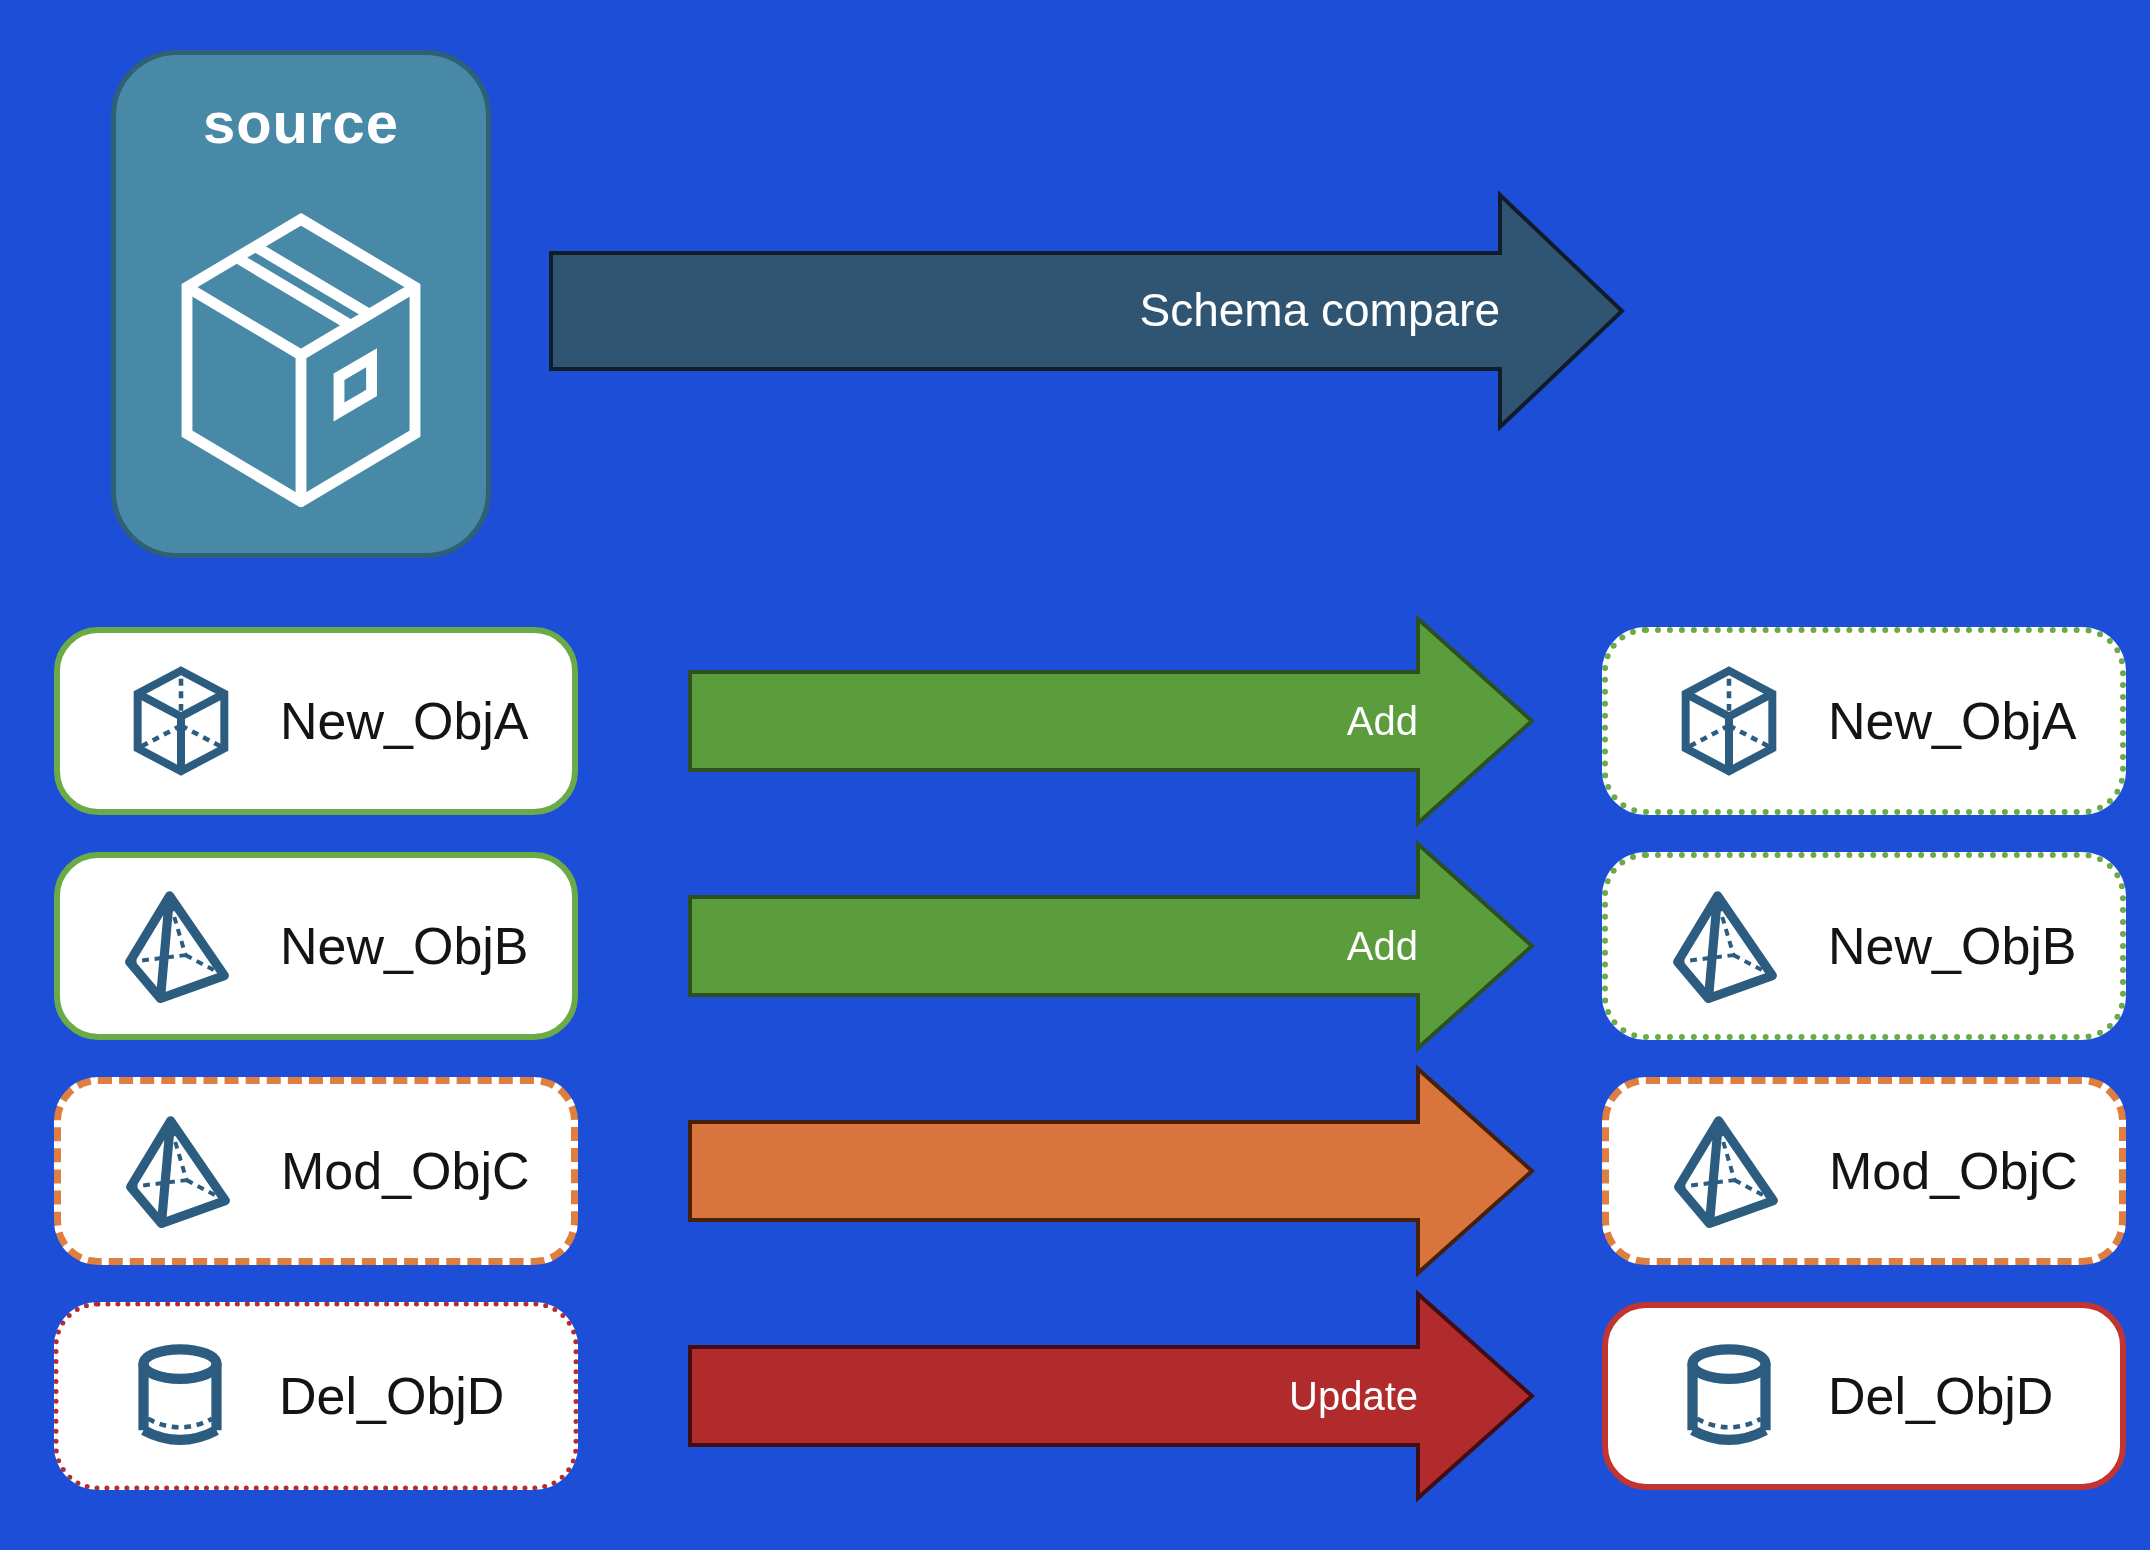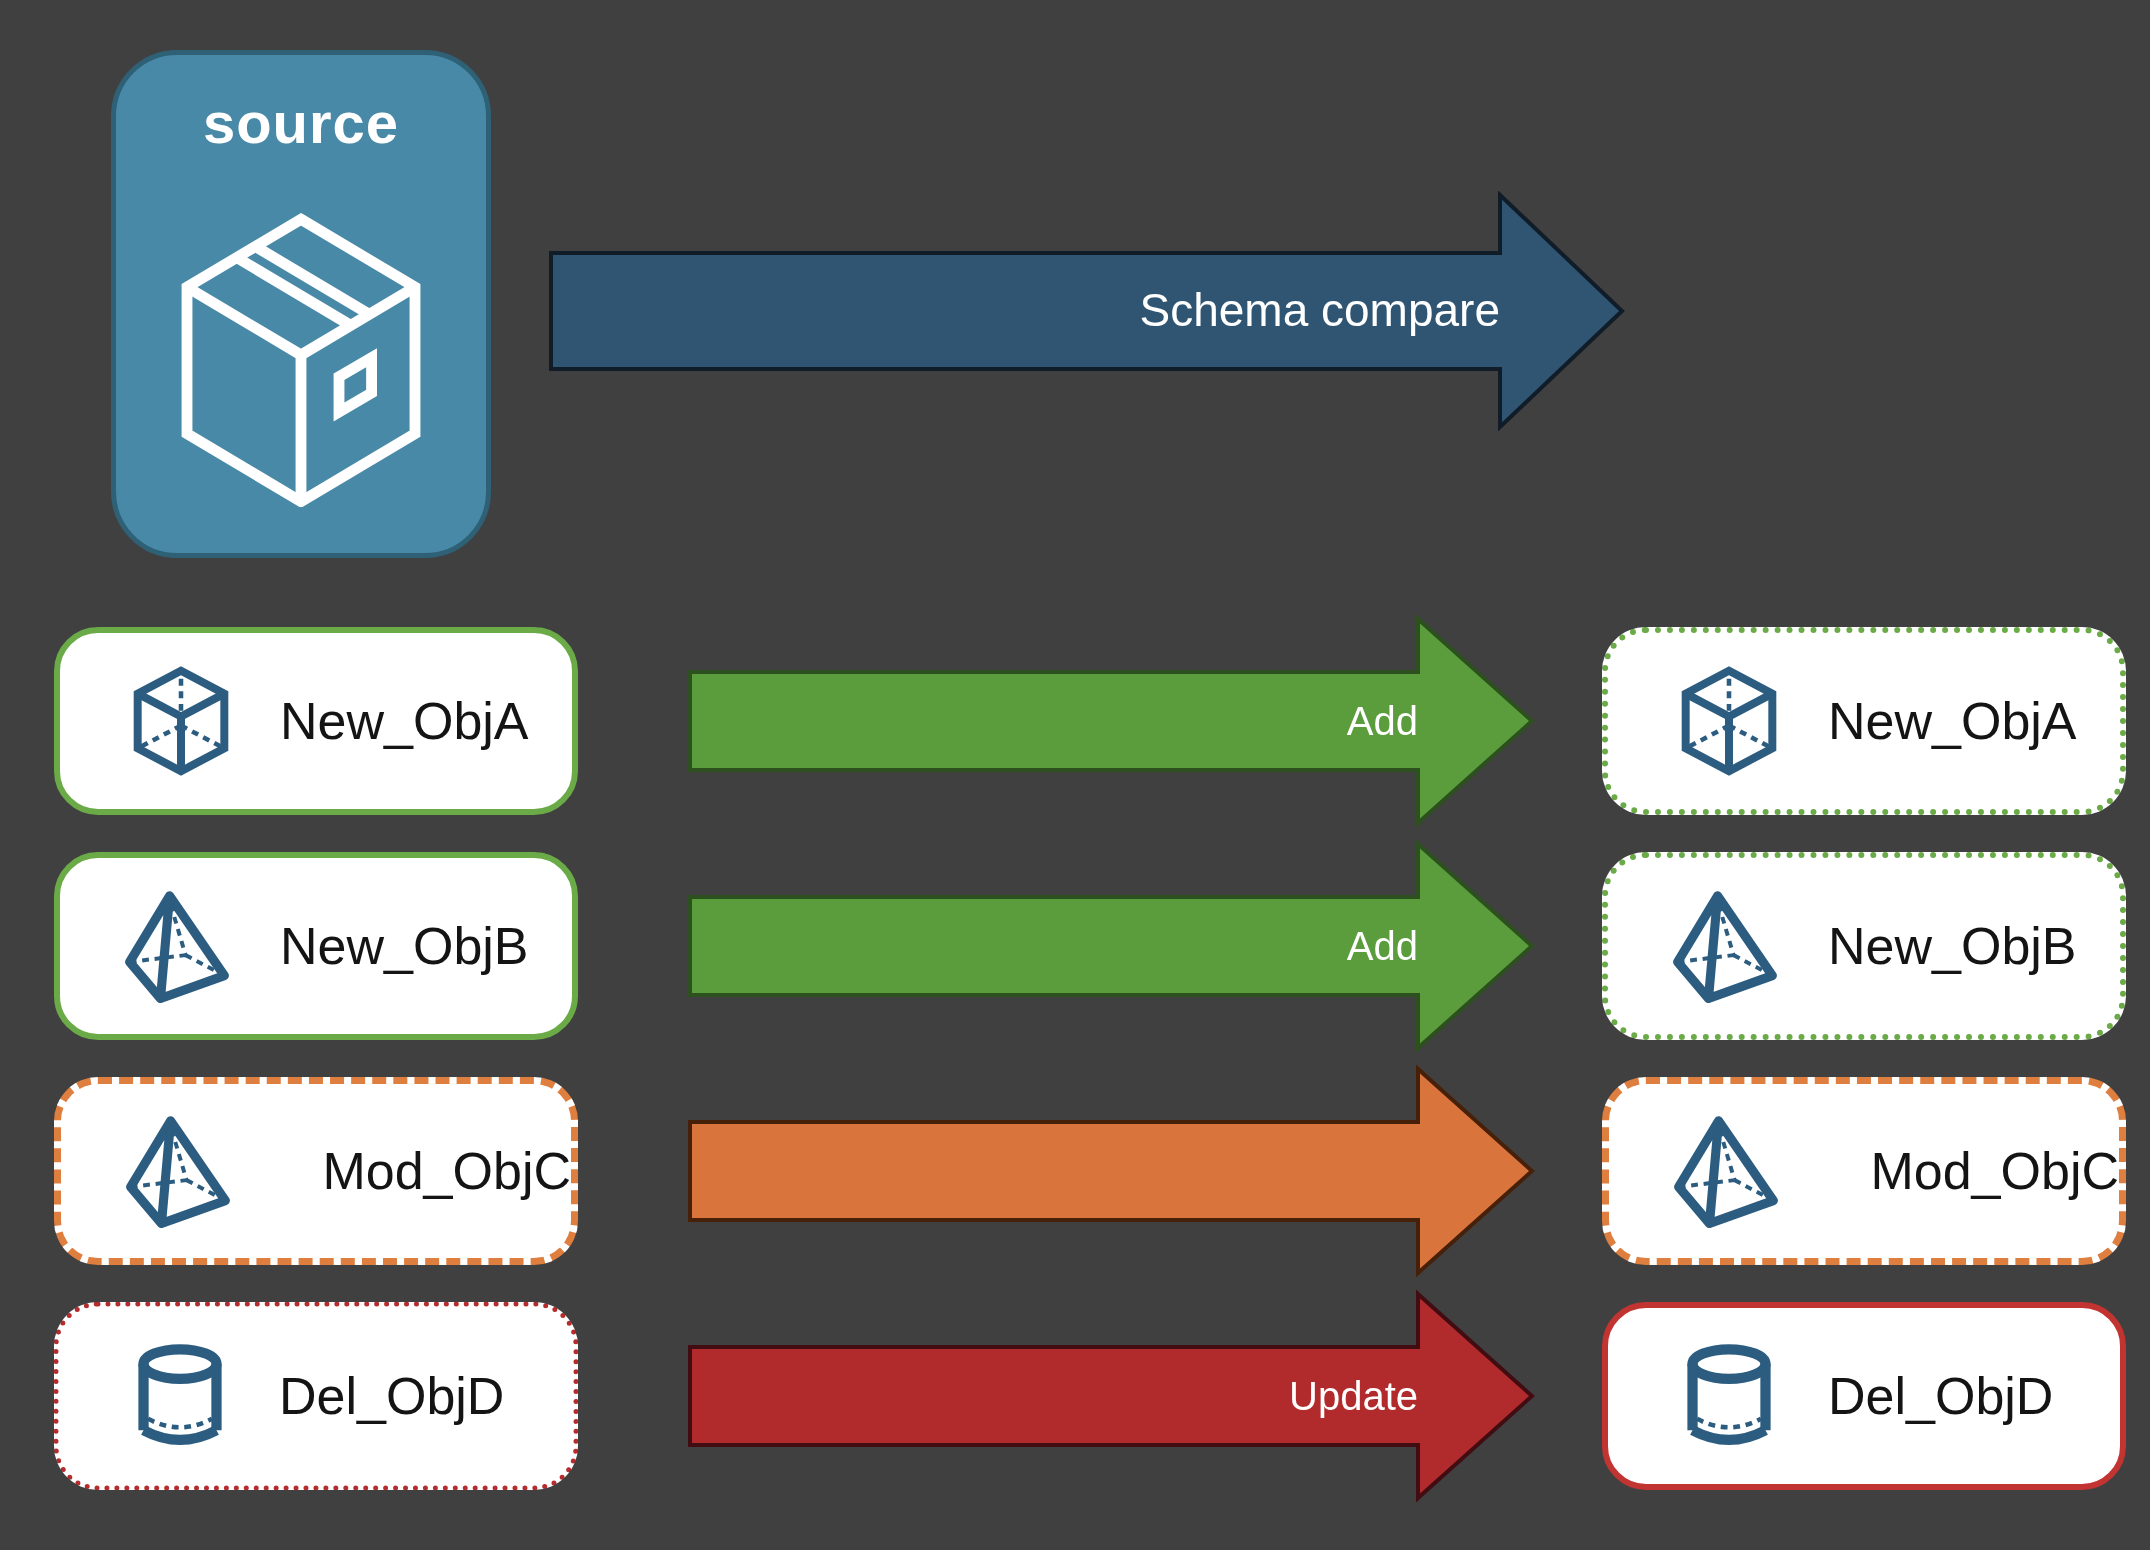--- a/index.html
+++ b/index.html
@@ -1,17 +1,17 @@
 <!DOCTYPE html>
 <html><head>
 <meta charset="utf-8">
 <style>
   html,body{margin:0;padding:0;background:#ffffff;}
   .canvas{
-    position:relative;width:2150px;height:1550px;background:#404040;overflow:hidden;
+    position:relative;width:2150px;height:1550px;background:#1d4ed8;overflow:hidden;
     font-family:"Liberation Sans", sans-serif;
   }
   
   .node{
     position:absolute;width:380px;height:508px;box-sizing:border-box;
     background:#4889a7;border:5px solid #2e6076;border-radius:66px;
     display:flex;flex-direction:column;align-items:center;color:#ffffff;
   }
   .node-label{font-size:58px;font-weight:bold;margin-top:34px;letter-spacing:1px;}
   .node-icon-wrap{flex:1;display:flex;align-items:center;justify-content:center;width:100%;}
@@ -31,21 +31,21 @@
   .obj-box{
     position:absolute;width:524px;height:188px;box-sizing:border-box;
     background:#ffffff;border-radius:44px;
     display:flex;align-items:center;padding-left:64px;
   }
   .obj-box .obj-icon{width:114px;height:114px;flex:0 0 auto;color:#2c5d80;}
   .obj-label{font-size:52px;color:#141414;margin-left:42px;white-space:nowrap;}
 
   .b-solid-green {border:6px solid #6aab47;}
   .b-dotted-green{border:6px dotted #6aab47;}
-  .b-dashed-orange{border:7px dashed #de7e3f;justify-content:space-between;}
+  .b-dashed-orange{border:7px dashed #de7e3f;}
   .b-dotted-red  {border:5px dotted #b62b2b;}
   .b-solid-red   {border:6px solid #c23431;}
 
   .row-arrow-svg{position:absolute;width:850px;height:216px;left:686px;}
   .row-arrow-svg polygon{stroke-width:4;stroke-linejoin:miter;}
   .row-arrow-svg.green  polygon{stroke:#2c501e;}
   .row-arrow-svg.orange polygon{stroke:#472009;}
   .row-arrow-svg.red    polygon{stroke:#420d12;}
   .row-arrow-label{
     position:absolute;left:690px;width:728px;text-align:right;

